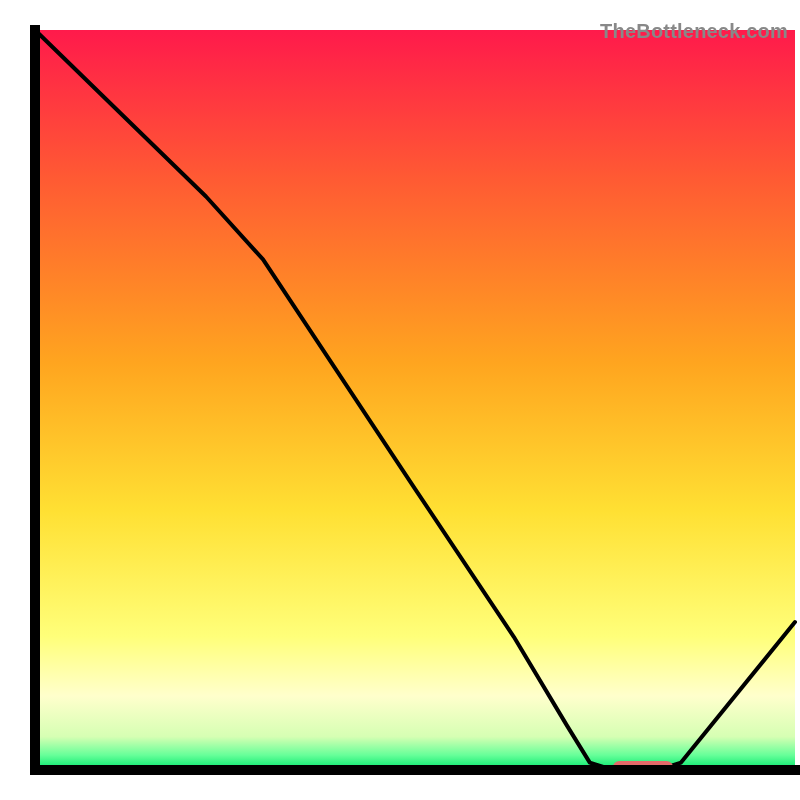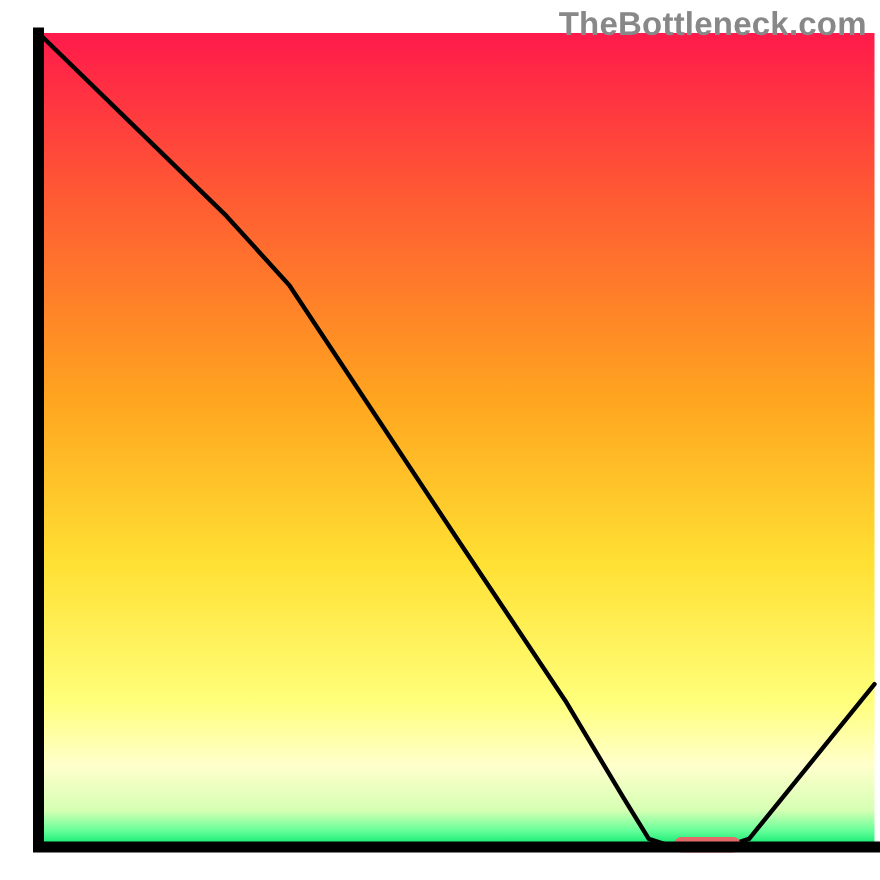--- a/index.html
+++ b/index.html
@@ -8,23 +8,23 @@
     background: #ffffff;
     font-family: Arial, Helvetica, sans-serif;
   }
   .wrap {
     width: 800px;
     height: 800px;
     position: relative;
   }
   .attribution {
     position: absolute;
-    top: 6px;
+    top: 20px;
     right: 12px;
-    font-size: 30px;
+    font-size: 20px;
     font-weight: bold;
     color: #888888;
     letter-spacing: 0.2px;
   }
   svg {
     display: block;
   }
 </style>
 </head>
 <body>

